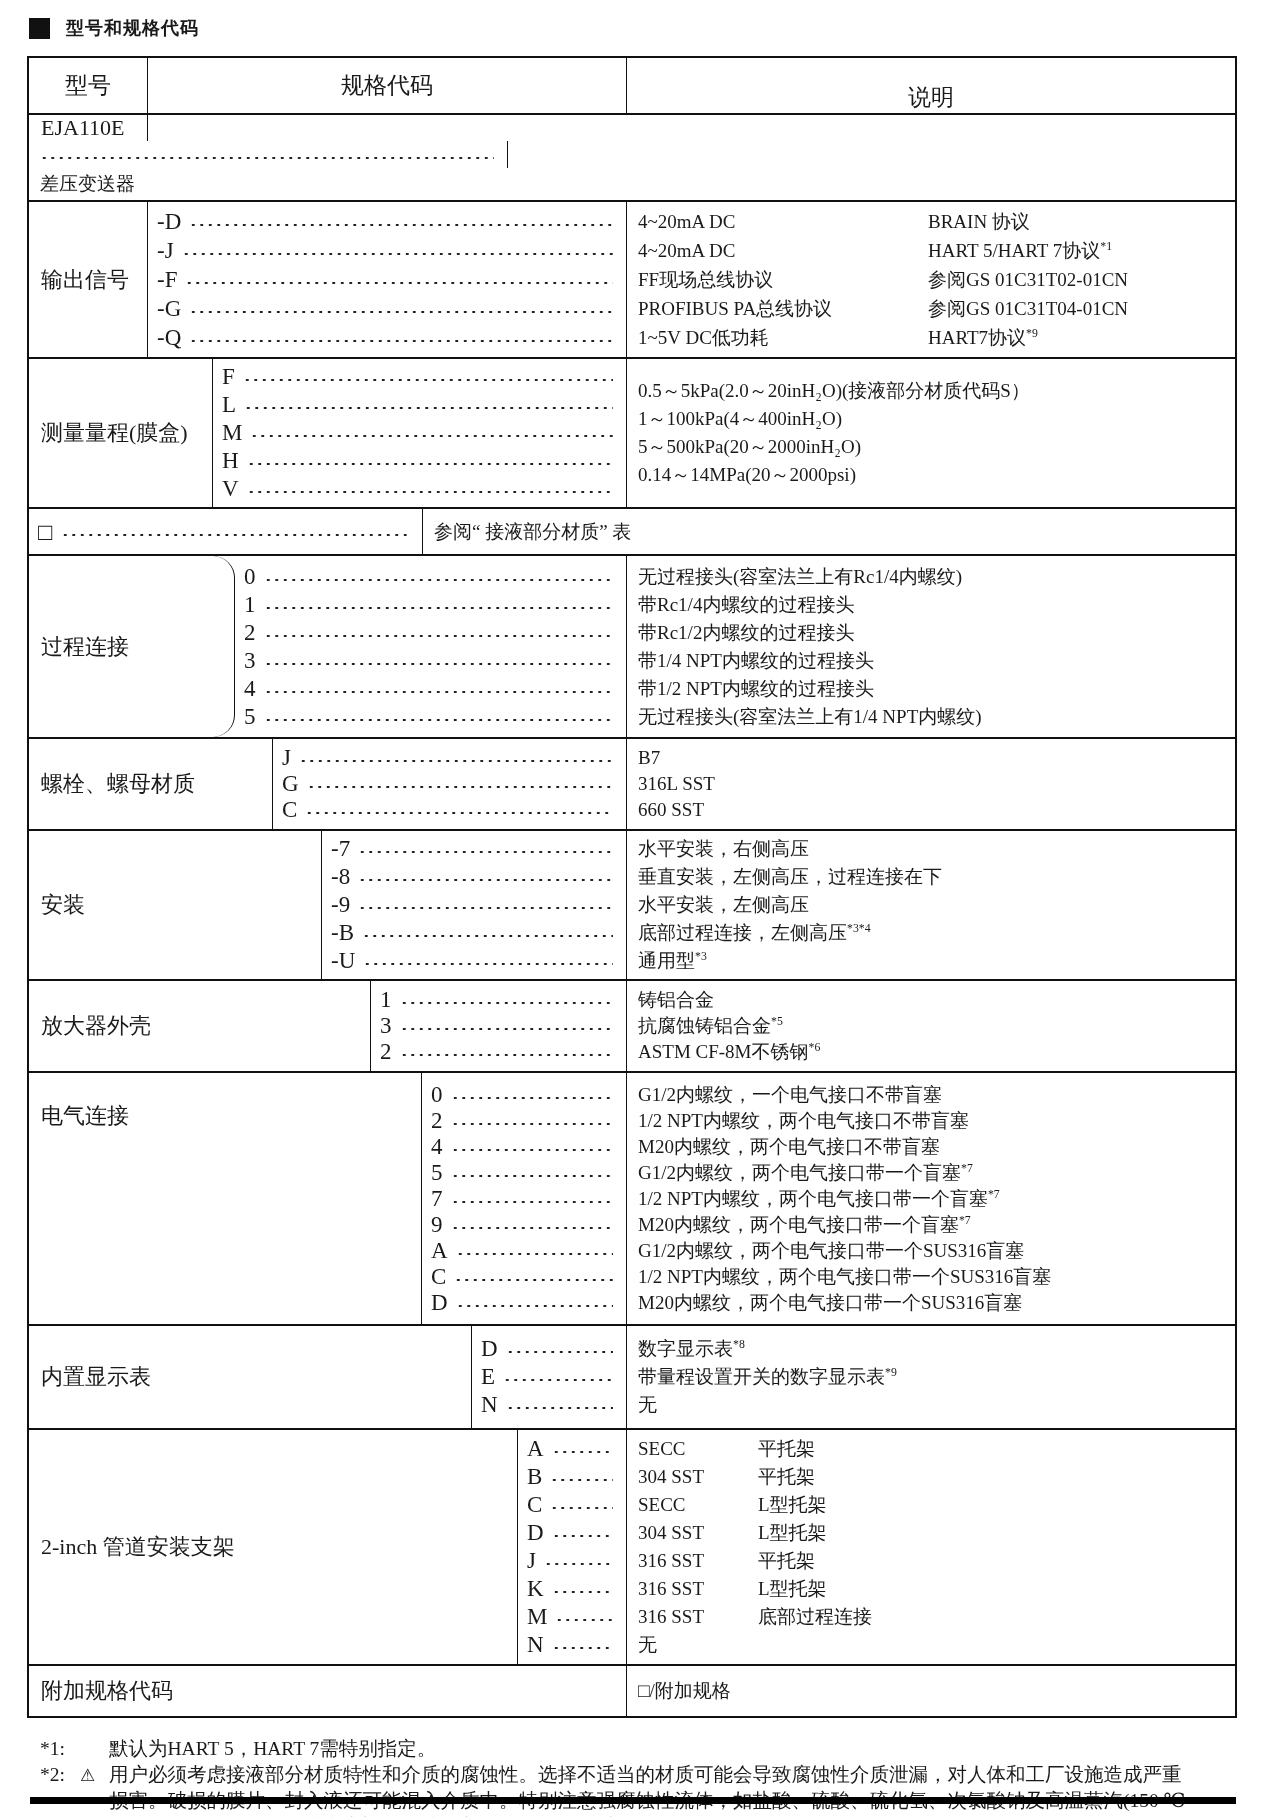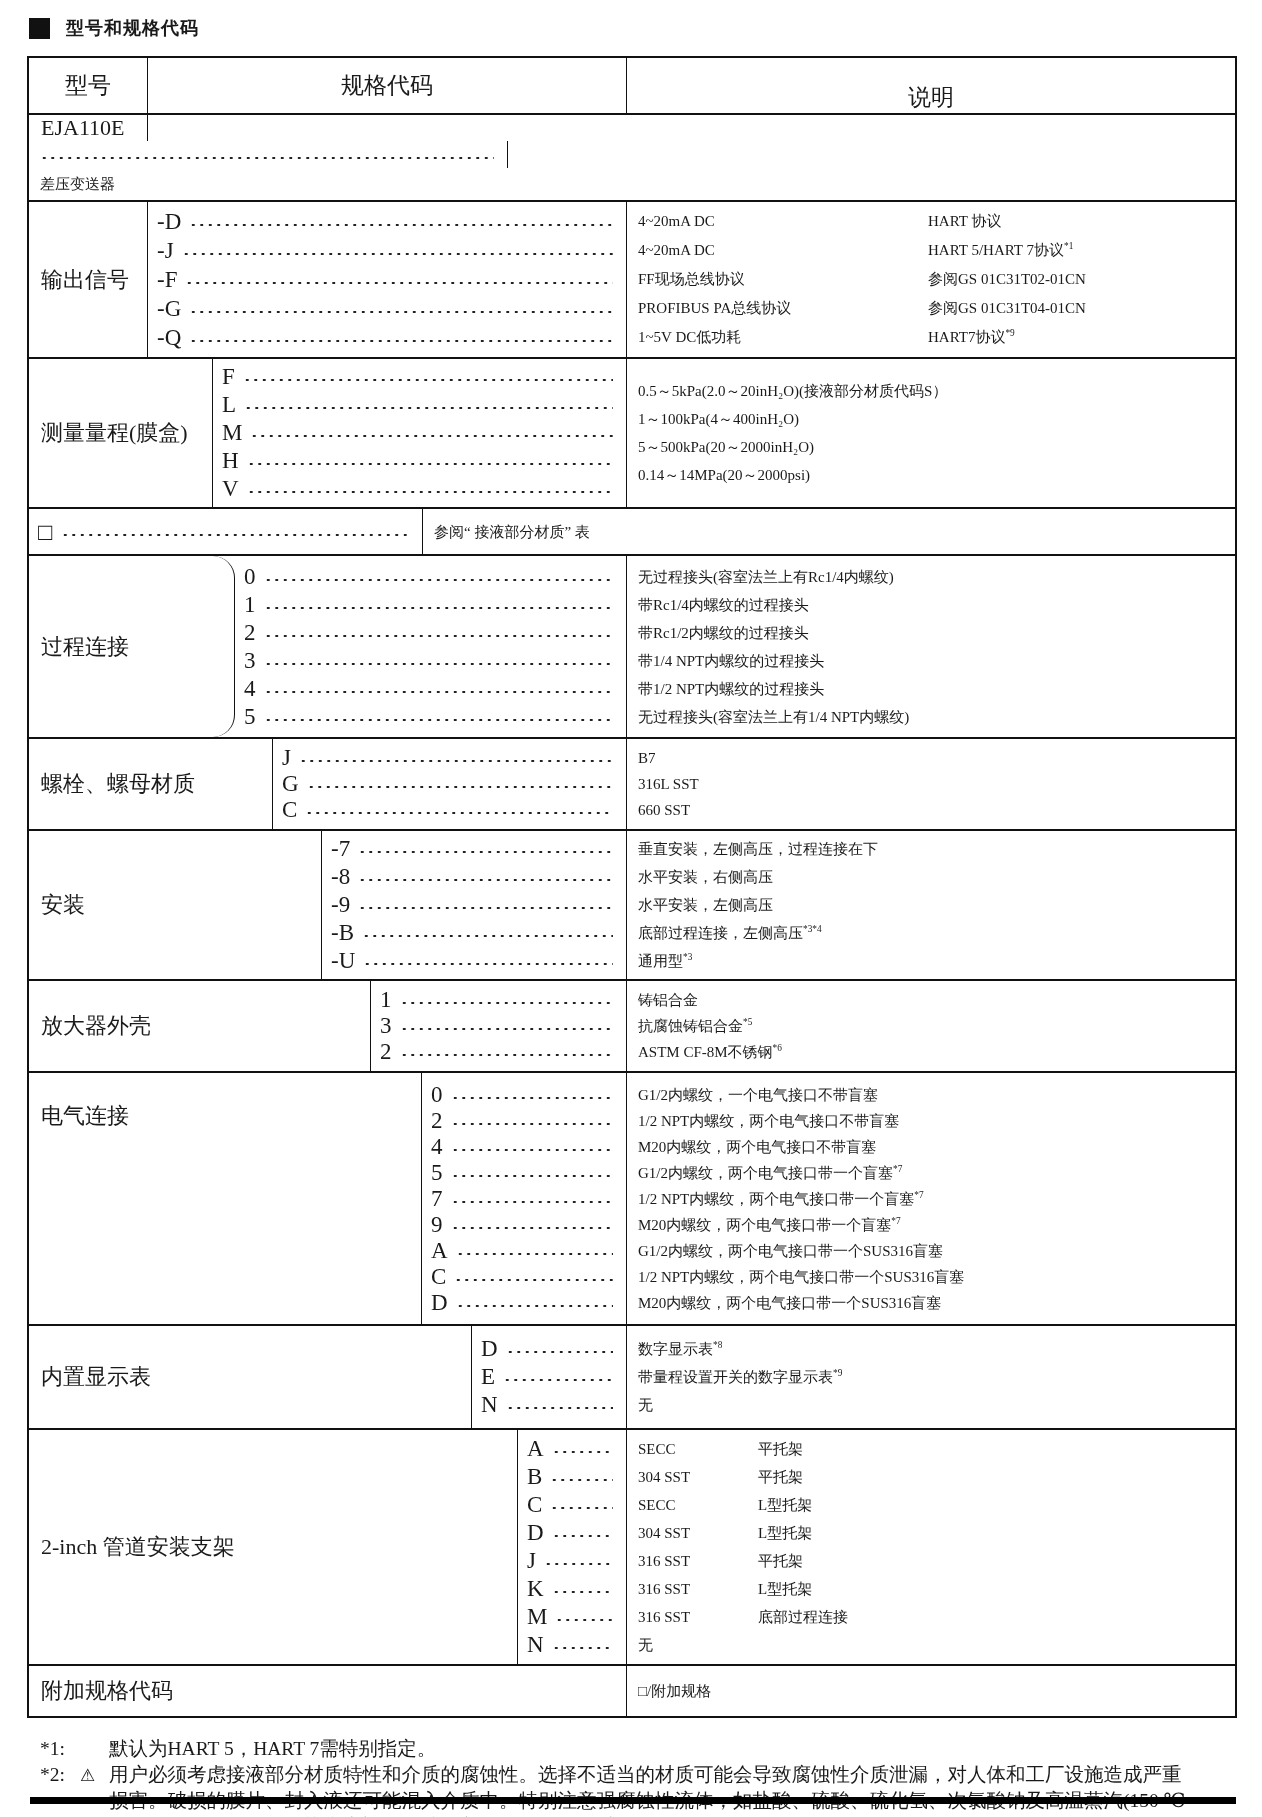--- a/index.html
+++ b/index.html
@@ -14,21 +14,21 @@
   .title { display:flex; align-items:center; margin:4px 0 12px 2px; height:32px; }
   .title .sq { width:21px; height:21px; background:#111; display:inline-block; margin-right:16px; }
   .title .t { font-size:18px; font-weight:bold; letter-spacing:1px; }
 
   
   .spec-table { border:2px solid #111; width:1210px; }
   .row { display:flex; border-bottom:2px solid #111; }
   .row:last-child { border-bottom:none; }
   .lab { display:flex; align-items:center; padding-left:12px; border-right:1.5px solid #111; flex:none; font-size:22px; }
   .codes { display:flex; flex-direction:column; justify-content:center; padding:4px 0 4px 9px; border-right:1.5px solid #111; flex:none; }
-  .desc { display:flex; flex-direction:column; justify-content:center; padding:2px 0 2px 11px; width:612px; font-size:15px; }
+  .desc { display:flex; flex-direction:column; justify-content:center; padding:2px 0 2px 11px; width:612px; font-size:19px; }
   .cline { display:flex; align-items:center; line-height:var(--lh,28px); font-size:23px; }
   .dline { line-height:var(--lh,28px); white-space:nowrap; }
   .code { flex:none; }
   .leader { flex:1; height:13px; margin:6px 13px 0 8px;
     background-image: radial-gradient(circle, #222 1.3px, rgba(0,0,0,0) 1.4px);
     background-size: 8.5px 10px; background-repeat: repeat-x; background-position: left center; }
   sup { font-size:0.62em; vertical-align:super; line-height:0; }
   .hdr { min-height:44px; }
   .hdr .hcell { display:flex; align-items:center; justify-content:center; font-size:23px; }
   .dl { display:inline-block; width:290px; }
@@ -94,21 +94,21 @@
         <div class="cline">
             <span class="code">-G</span>
             <span class="leader"></span>
           </div>
         <div class="cline">
             <span class="code">-Q</span>
             <span class="leader"></span>
           </div>
       </div>
       <div class="desc">
-        <div class="dline"><span class="dl">4~20mA DC</span><span>HART 协议</span><sup></sup></div>
+        <div class="dline"><span class="dl">4~20mA DC</span><span>BRAIN 协议</span><sup></sup></div>
         <div class="dline"><span class="dl">4~20mA DC</span><span>HART 5/HART 7协议</span><sup>*1</sup></div>
         <div class="dline"><span class="dl">FF现场总线协议</span><span>参阅GS 01C31T02-01CN</span><sup></sup></div>
         <div class="dline"><span class="dl">PROFIBUS PA总线协议</span><span>参阅GS 01C31T04-01CN</span><sup></sup></div>
         <div class="dline"><span class="dl">1~5V DC低功耗</span><span>HART7协议</span><sup>*9</sup></div>
       </div>
     </div>
 
     <div class="row" style="min-height:146px; --lh:28px;">
       <div class="lab" style="width:184px;">测量量程(膜盒)</div>
       <div class="codes" style="width:414px;">
@@ -232,22 +232,22 @@
         <div class="cline">
             <span class="code">-B</span>
             <span class="leader"></span>
           </div>
         <div class="cline">
             <span class="code">-U</span>
             <span class="leader"></span>
           </div>
       </div>
       <div class="desc">
+        <div class="dline"><span>水平安装，右侧高压</span><sup></sup></div>
         <div class="dline"><span>垂直安装，左侧高压，过程连接在下</span><sup></sup></div>
-        <div class="dline"><span>水平安装，右侧高压</span><sup></sup></div>
         <div class="dline"><span>水平安装，左侧高压</span><sup></sup></div>
         <div class="dline"><span>底部过程连接，左侧高压</span><sup>*3*4</sup></div>
         <div class="dline"><span>通用型</span><sup>*3</sup></div>
       </div>
     </div>
 
     <div class="row" style="min-height:92px; --lh:26px;">
       <div class="lab" style="width:342px;">放大器外壳</div>
       <div class="codes" style="width:256px;">
         <div class="cline">

